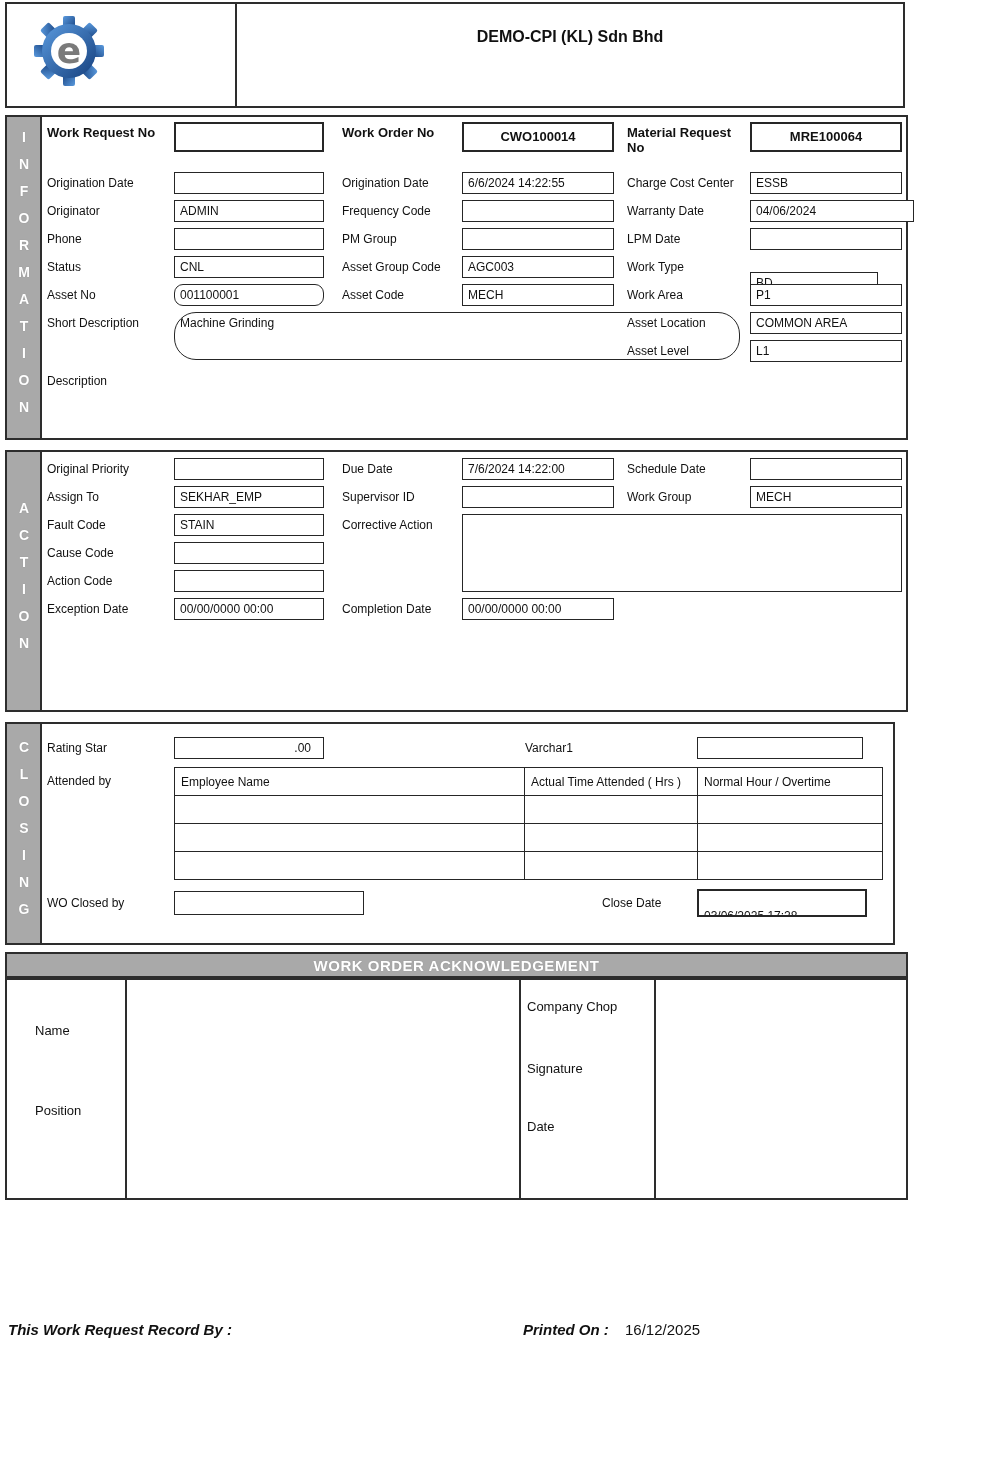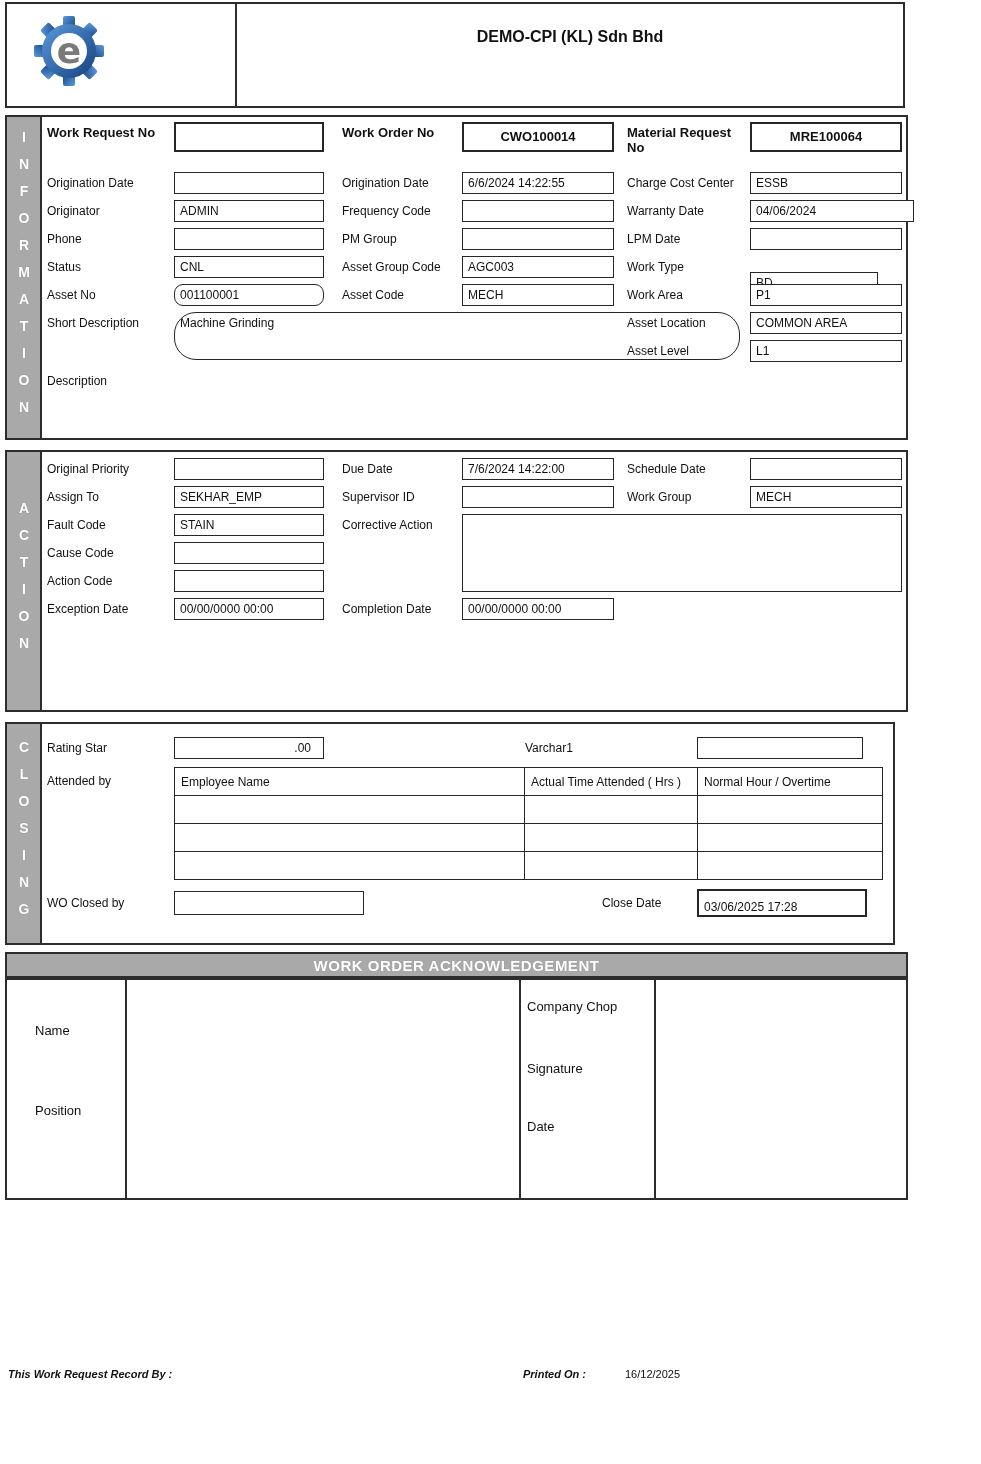--- a/index.html
+++ b/index.html
@@ -17,21 +17,21 @@
        font-size:12px;line-height:14px;padding:3px 5px;height:22px;overflow:hidden;}
   .box.hd{border-width:2px;height:30px;font-weight:bold;font-size:13px;text-align:center;padding-top:6px;}
   .box.tall{height:auto;}
   .titlebar{position:absolute;left:0;right:0;top:0;height:26px;background:#a9a9a9;
        border-bottom:2px solid #2d2d2d;color:#fff;font-weight:bold;font-size:15px;
        text-align:center;line-height:24px;letter-spacing:.5px;text-shadow:0 0 1px #888;box-sizing:border-box;}
   .vline{position:absolute;width:2px;background:#2d2d2d;top:0;bottom:0;}
   table.att{position:absolute;border-collapse:collapse;table-layout:fixed;}
   table.att td{border:1.5px solid #262626;font-size:12px;padding:3px 6px;height:21px;
        font-family:"Liberation Sans",sans-serif;vertical-align:middle;background:#fff;}
-  .foot{position:absolute;font-size:11px;margin-top:47px;}
+  .foot{position:absolute;font-size:15px;}
   .bi{font-weight:bold;font-style:italic;}
 </style>
 </head>
 <body>
 
 <div class="page">
 
   <div class="sect" style="left:5px;top:2px;width:900px;height:106px;">
     <div class="vline" style="left:228px;"></div>
     <div style="position:absolute;left:24px;top:9px;width:76px;height:76px;">
@@ -206,21 +206,21 @@
             <td></td>
             <td></td>
             <td></td>
           </tr>
     </tbody>
       </table>
 
     <div class="lbl" style="left:40px;top:172px;">WO Closed by</div>
     <div class="box" style="left:167px;top:167px;width:190px;height:24px;"></div>
     <div class="lbl" style="left:595px;top:172px;">Close Date</div>
-    <div class="box" style="left:690px;top:165px;width:170px;height:28px;border-width:2px;padding-top:9px;">03/06/2025 17:28</div>
+    <div class="box" style="left:690px;top:165px;width:170px;height:28px;border-width:2px;padding-top:18px;">03/06/2025 17:28</div>
   </div>
 
   <div class="sect" style="left:5px;top:952px;width:903px;height:248px;border:none;">
     <div class="titlebar" style="border:2px solid #2d2d2d;">
       <span>WORK ORDER ACKNOWLEDGEMENT</span>
     </div>
     <div style="position:absolute;left:0;right:0;top:26px;bottom:0;border:2px solid #2d2d2d;box-sizing:border-box;">
       <div class="vline" style="left:118px;"></div>
       <div class="vline" style="left:512px;"></div>
       <div class="vline" style="left:647px;"></div>

